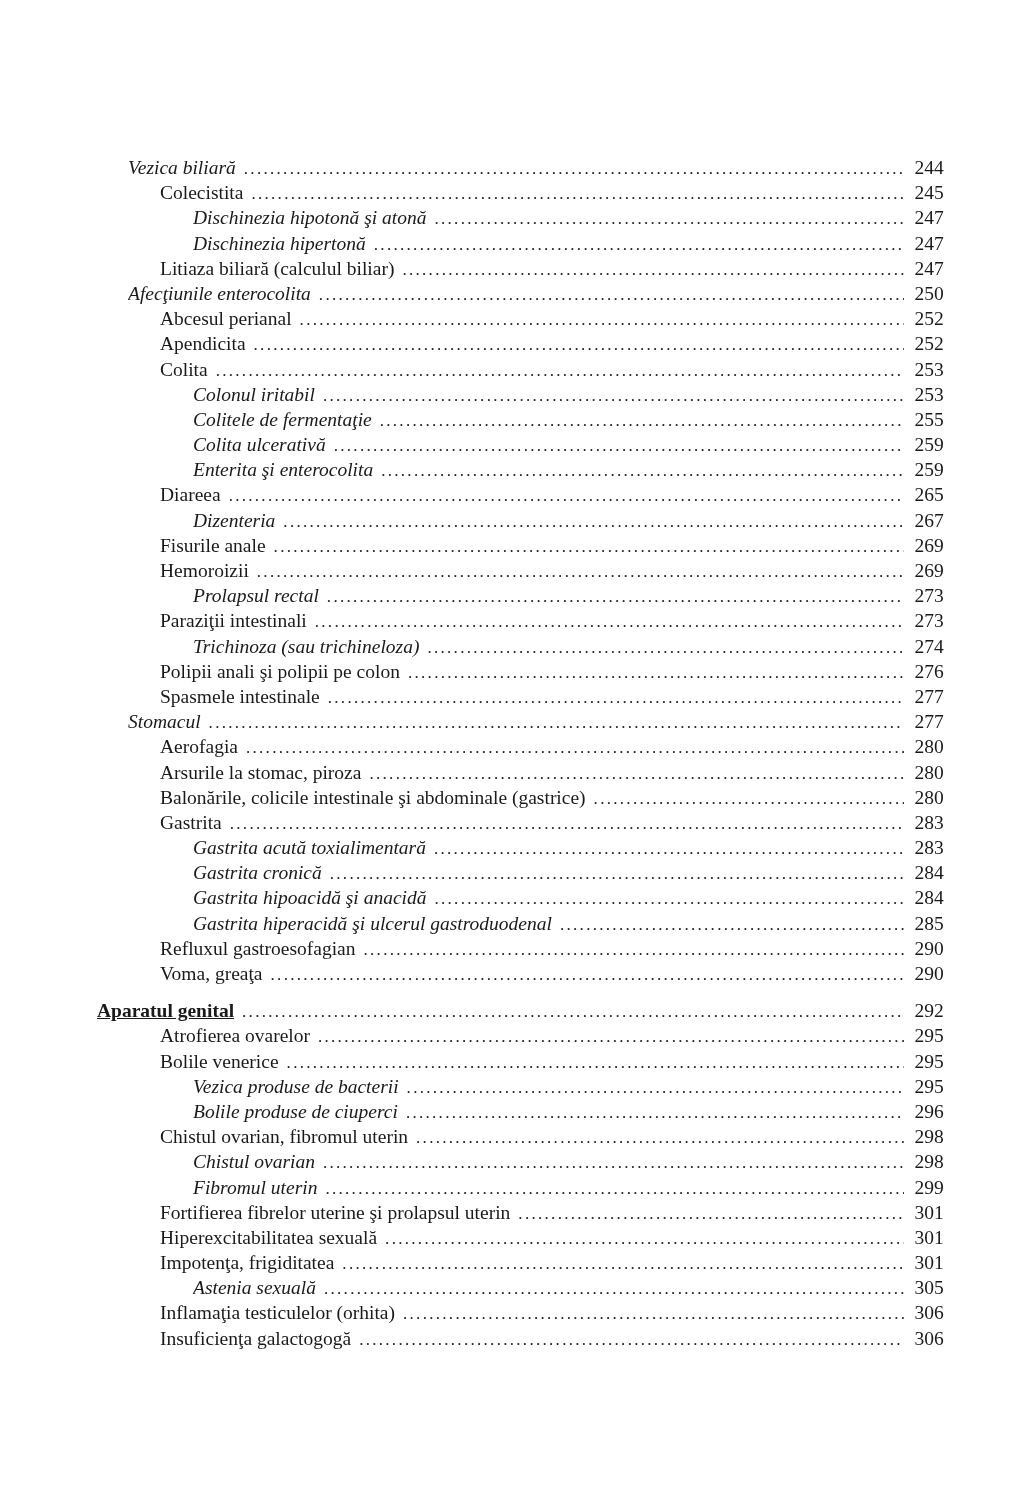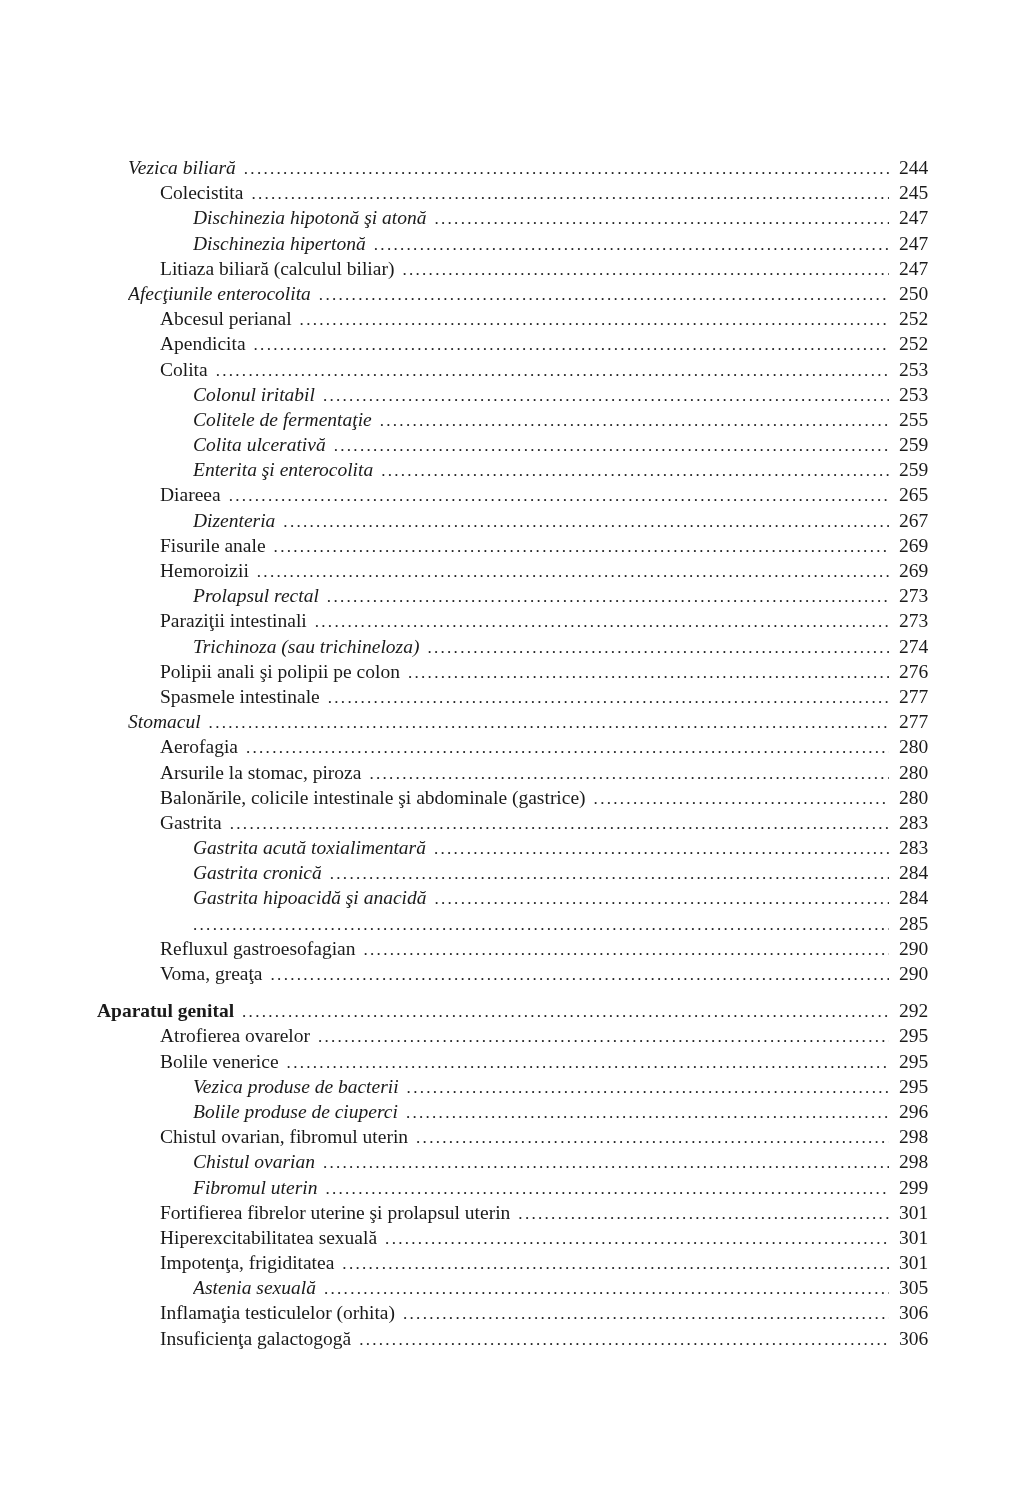--- a/index.html
+++ b/index.html
@@ -26,51 +26,51 @@
     height: 25.2px;
     line-height: 25.2px;
     font-size: 19.5px;
     white-space: nowrap;
   }
   .toc-row.gap-before {
     margin-top: 12px;
   }
   .toc-inner {
     position: absolute;
-    right: 95px;
+    right: 80px;
     display: flex;
     align-items: baseline;
     overflow: hidden;
     gap: 6px;
   }
   .lvl-0 .toc-inner { left: 97px; }
   .lvl-1 .toc-inner { left: 128px; }
   .lvl-2 .toc-inner { left: 160px; }
   .lvl-3 .toc-inner { left: 193px; }
   .toc-title {
     flex: 0 0 auto;
     padding-right: 2px;
   }
   .toc-row.italic .toc-title { font-style: italic; }
-  .toc-row.bold .toc-title { font-weight: bold; }
+  .toc-row.bold .toc-title { font-weight: bold; text-decoration: underline; }
   .toc-leader {
     flex: 1 1 auto;
     overflow: hidden;
     white-space: nowrap;
     letter-spacing: 2.3px;
     color: #222;
     font-size: 17px;
   }
   .toc-leader::after {
     content: "......................................................................................................................................................................................................................................................";
   }
   .toc-page {
     flex: 0 0 auto;
     padding-left: 4px;
-    text-align: left;
+    text-align: center;
     min-width: 30px;
   }
 </style>
 </head>
 <body>
 
 <div class="toc" id="toc">
     <div class="toc-row lvl-1 italic">
     <div class="toc-inner">
       <span class="toc-title">Vezica biliară</span>
@@ -276,20 +276,21 @@
   </div>
     <div class="toc-row lvl-3 italic">
     <div class="toc-inner">
       <span class="toc-title">Gastrita hipoacidă şi anacidă</span>
       <span class="toc-leader"></span>
       <span class="toc-page">284</span>
     </div>
   </div>
     <div class="toc-row lvl-3 italic">
     <div class="toc-inner">
+      <span class="toc-title">Gastrita hiperacidă şi ulcerul gastroduodenal</span>
       <span class="toc-leader"></span>
       <span class="toc-page">285</span>
     </div>
   </div>
     <div class="toc-row lvl-2">
     <div class="toc-inner">
       <span class="toc-title">Refluxul gastroesofagian</span>
       <span class="toc-leader"></span>
       <span class="toc-page">290</span>
     </div>

